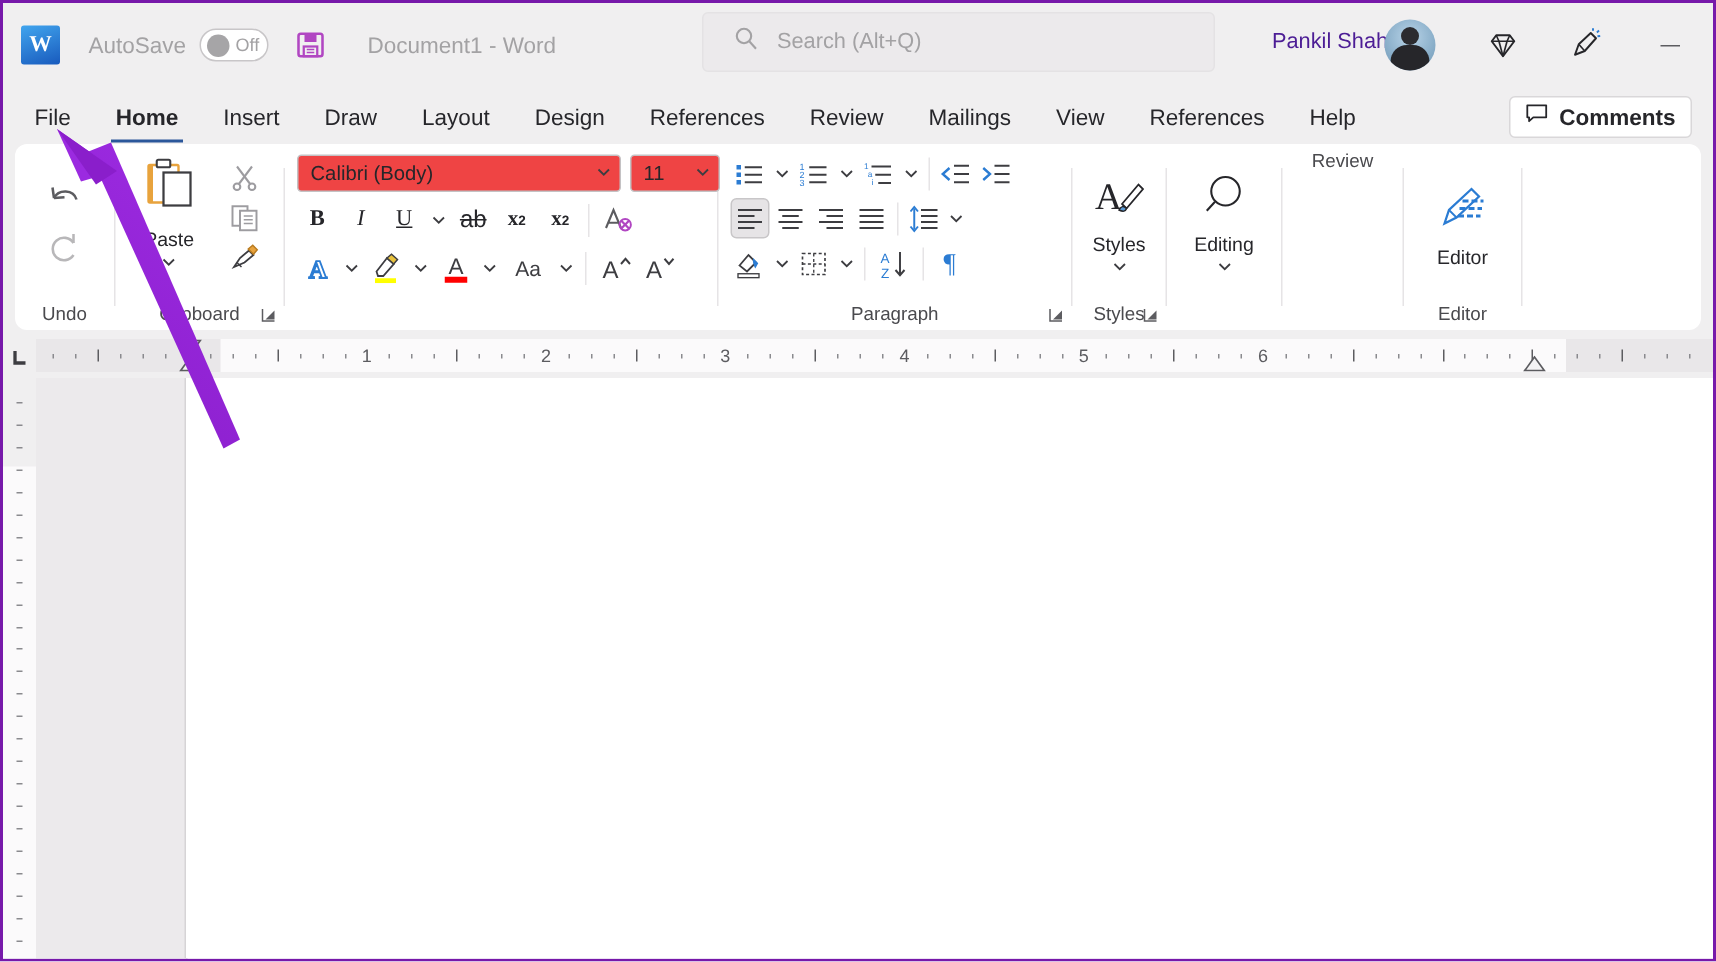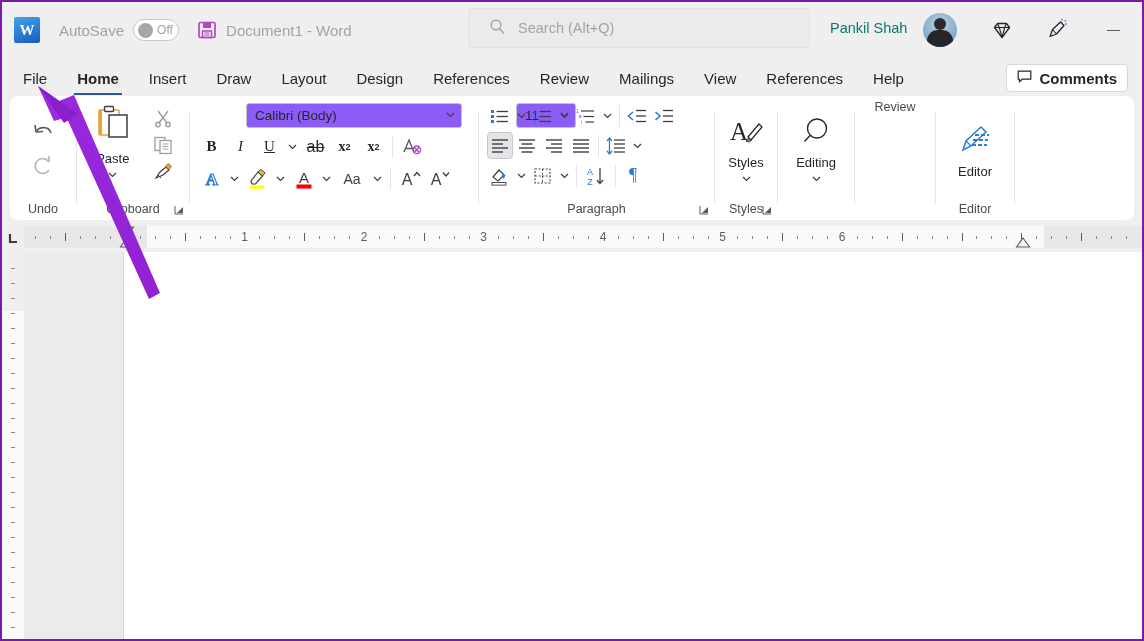--- a/index.html
+++ b/index.html
@@ -43,34 +43,34 @@
   }
   .toggle .knob {
     width: 15px; height: 15px; border-radius: 50%;
     background: #a6a5a7; margin-left: 4px;
   }
   .toggle .offtxt {
     font-size: 12px; color: #a3a2a4; margin-left: 4px;
   }
   .save-icon { margin-left: 17px; width: 22px; height: 22px; position: relative; }
   .doc-title {
-    margin-left: 8px; font-size: 15px; color: #a3a2a4;
+    margin-left: 27px; font-size: 15px; color: #a3a2a4;
     white-space: nowrap;
   }
   .searchbox {
     position: absolute; left: 466px; top: 6px;
     width: 342px; height: 40px;
     background: #eceaec; border: 1px solid #e4e2e4; border-radius: 4px;
     display: flex; align-items: center;
   }
   .searchbox .s-icon { margin-left: 20px; }
   .searchbox .s-text { margin-left: 12px; font-size: 14.5px; color: #a3a2a4; }
   .user-name {
-    position: absolute; left: 828px; top: 18px;
-    font-size: 14.5px; color: #0f766e;
+    position: absolute; left: 846px; top: 18px;
+    font-size: 14.5px; color: #4c1d95;
   }
   .avatar {
     position: absolute; left: 921px; top: 11px;
     width: 34px; height: 34px; border-radius: 50%;
     background: radial-gradient(circle at 50% 35%, #b9d4e8 0%, #89aec9 60%, #6d94b4 100%);
     overflow: hidden;
   }
   .avatar .head {
     position: absolute; left: 11px; top: 5px; width: 12px; height: 12px;
     border-radius: 50%; background: #2b2b2f;
@@ -164,23 +164,23 @@
   .paste-label { font-size: 13px; color: #26262a; margin-top: 1px; }
   .clip-col { width: 42px; display: flex; flex-direction: column;
               align-items: center; gap: 7px; padding-top: 4px; }
 
   
   #grp-font { width: 288px; }
   #grp-font .group-body { flex-direction: column; align-items: flex-start;
                           justify-content: flex-start; padding-top: 7px; gap: 5px; }
   .font-row1 { display: flex; gap: 6px; padding-left: 2px; }
   .combo {
-    height: 25px; background: #8b5cf6; border: 1px solid #c4c2c4; border-radius: 3px;
+    height: 25px; background: #ef4444; border: 1px solid #c4c2c4; border-radius: 3px;
     display: flex; align-items: center; padding: 0 5px 0 8px;
-    font-size: 13.5px; color: #26262a; margin-left: 48px;
+    font-size: 13.5px; color: #26262a;
   }
   #font-name-combo { width: 216px; justify-content: space-between; }
   #font-size-combo { width: 60px; justify-content: space-between; }
   .font-row { display: flex; align-items: center; gap: 2px; padding-left: 2px; }
   .fbtn { width: 27px; height: 27px; display: flex; align-items: center; justify-content: center;
           font-size: 14px; color: #26262a; }
   .fbtn.b { font-weight: bold; font-size: 15px; font-family: "Liberation Serif", serif; }
   .fbtn.i { font-style: italic; font-size: 15px; font-family: "Liberation Serif", serif; }
   .fbtn.u { text-decoration: underline; font-size: 15px; font-family: "Liberation Serif", serif; }
   .fbtn.strike { text-decoration: line-through; font-size: 16px; }

